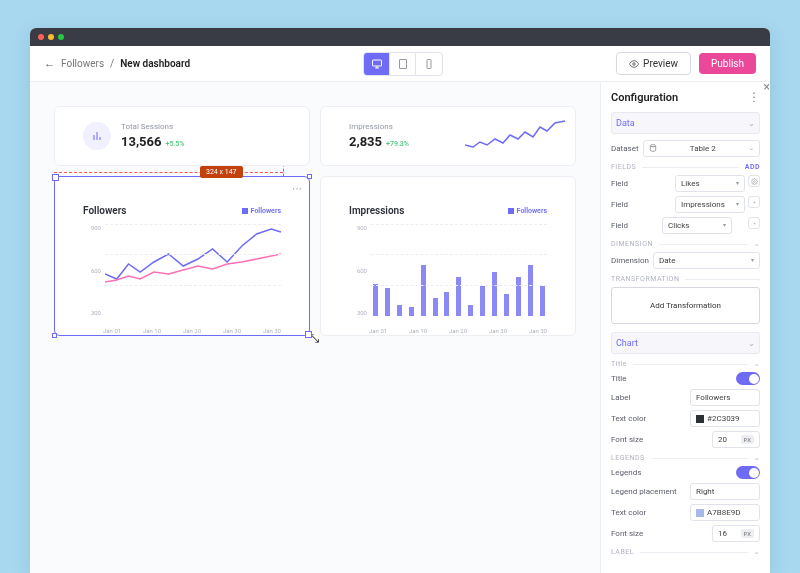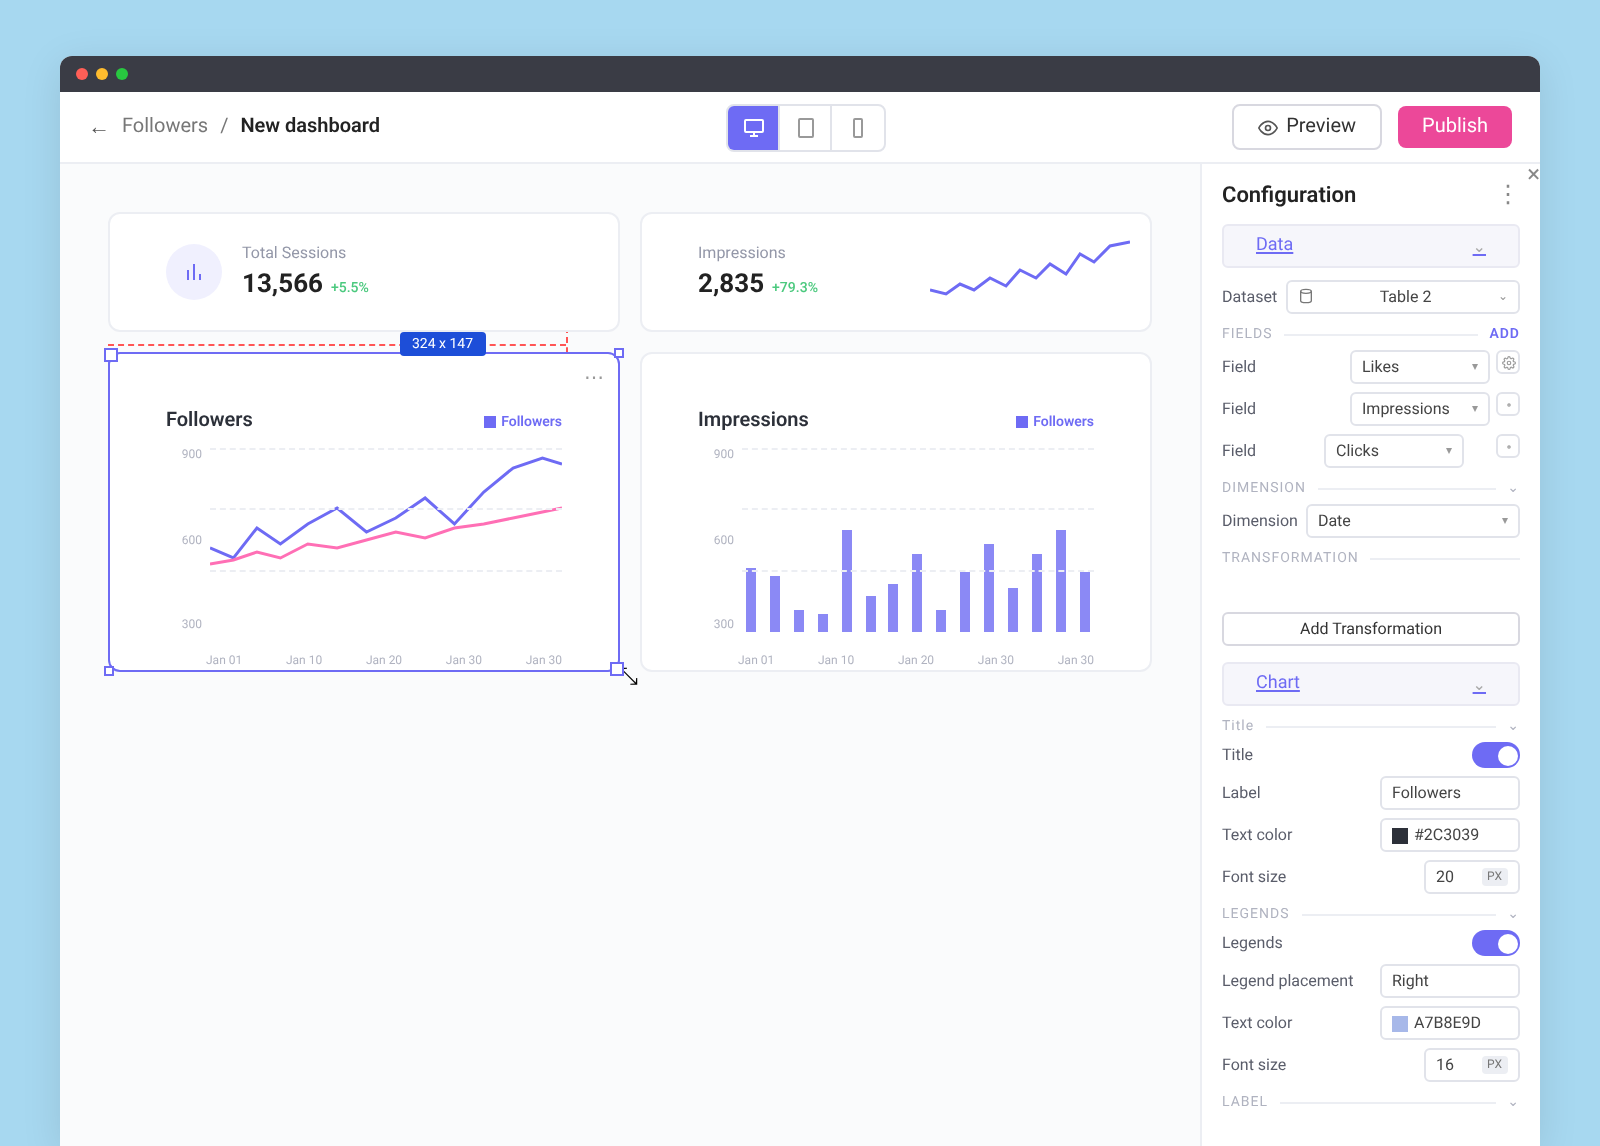--- a/index.html
+++ b/index.html
@@ -44,47 +44,47 @@
   .x-axis { position: absolute; left: 20px; right: 0; bottom: 0; display: flex; justify-content: space-between; font-size: 6px; color: #b0b3c0; }
   .plot { position: absolute; left: 22px; right: 0; top: 0; bottom: 18px; }
   .gridline { position:absolute; left:0; right:0; border-top:1px dashed #eceef3; }
   .widget.selected { border: 1.5px solid #6e6bf4; }
   .widget.selected::before, .widget.selected::after { content:''; position:absolute; width:5px; height:5px; background:#fff; border:1.5px solid #6e6bf4; }
   .widget.selected::before { top:-3px; left:-3px; }
   .widget.selected::after { bottom:-3px; right:-3px; }
   .sel-handle { position:absolute; width:5px; height:5px; background:#fff; border:1.5px solid #6e6bf4; }
   .drag-line { position:absolute; border-left: 1px dashed #ff5555; top:26px; height: 220px; left: 253px; }
   .drag-line2 { position:absolute; border-top: 1px dashed #ff5555; left:24px; width: 229px; top:90px; }
-  .size-badge { position:absolute; background:#1d4ed8; color:#fff; font-size:7px; padding:2px 6px; border-radius:2px; left: 170px; top: 84px; z-index:5;}
+  .size-badge { position:absolute; background:#c2410c; color:#fff; font-size:7px; padding:2px 6px; border-radius:2px; left: 170px; top: 84px; z-index:5;}
   .resize-cursor { position: absolute; right: -10px; bottom: -10px; font-size: 12px; }
   .widget-menu { position:absolute; top:6px; right:6px; font-size:10px; color:#999; cursor:pointer; letter-spacing: 1px;}
   .bars { display:flex; align-items:flex-end; justify-content:space-around; height:100%; gap:3px; }
   .bar { width:5px; background:#8b89f5; }
   
   .sidepanel { width: 170px; border-left: 1px solid #eceef3; background:#fff; overflow-y:auto; font-size: 9px; padding: 8px 10px 10px 10px; position:relative;}
   .sidepanel::-webkit-scrollbar{width:0;}
   .panel-header { display:flex; justify-content:space-between; align-items:center; margin-bottom:8px; }
   .panel-header .title { font-size: 11px; font-weight: 600; color: #222; }
   .panel-header .close { font-size: 12px; color:#888; cursor:pointer;}
   .panel-header .menu { font-size: 12px; color:#888; cursor:pointer;}
-  .section-head { background:#f6f6fb; padding:5px 16px; font-size:9px; color:#6e6bf4; display:flex; justify-content:space-between; align-items:center; border:1px solid #e9e9f2; border-radius:3px; margin-bottom:6px; cursor:pointer;text-decoration:underline;}
+  .section-head { background:#f6f6fb; padding:5px 4px; font-size:9px; color:#6e6bf4; display:flex; justify-content:space-between; align-items:center; border:1px solid #e9e9f2; border-radius:3px; margin-bottom:6px; cursor:pointer;}
   .section-head .chev { color:#aaa; font-size:8px;}
   .subhead { font-size:7px; color:#b0b3c0; letter-spacing:0.5px; margin: 6px 0 4px 0; display:flex; justify-content:space-between; align-items:center; }
   .subhead .line { flex:1; border-top:1px solid #eceef3; margin-left:6px; }
   .subhead .add-link { color:#6e6bf4; font-size:7px; font-weight:600; cursor:pointer; margin-left:6px;}
   .subhead .sub-chev { color:#b0b3c0; font-size:7px; margin-left:6px;}
   .row { display:flex; align-items:center; justify-content:space-between; margin: 4px 0; gap:4px;}
   .row .lbl { font-size:8px; color:#5a5d6a; }
   .select { border:1px solid #e1e3ea; border-radius:3px; padding:3px 5px; font-size:8px; color:#444; display:flex; justify-content:space-between; min-width:70px; background:#fff; cursor:pointer; gap:4px;}
   .select .chev { font-size:6px; color:#999; }
   .select .db-icon { width:8px;height:8px; }
   .gear-icon { width:12px;height:12px; border:1px solid #e1e3ea; border-radius:3px; display:flex;align-items:center;justify-content:center; cursor:pointer;}
   .gear-icon svg{width:7px;height:7px;}
   .wide-select { flex:1;}
-  .btn-add-trans { width:100%; border:1px solid #d8d8e0; background:#fff; padding:3px; font-size:8px; border-radius:3px; cursor:pointer; color:#333; margin-top:19px;text-align:center;}
+  .btn-add-trans { width:100%; border:1px solid #d8d8e0; background:#fff; padding:13px; font-size:8px; border-radius:3px; cursor:pointer; color:#333; margin-top:0;text-align:center;}
   .toggle { width:24px; height:13px; background:#6e6bf4; border-radius:7px; position:relative; cursor:pointer;}
   .toggle::after { content:''; position:absolute; width:10px; height:10px; background:#fff; border-radius:50%; top:1.5px; right:1.5px;}
   .input { border:1px solid #e1e3ea; border-radius:3px; padding:3px 5px; font-size:8px; color:#444; min-width:70px; background:#fff;}
   .input.small{min-width:48px; display:flex; justify-content:space-between;align-items:center;gap:12px;}
   .input .unit{background:#eceef3; font-size:6px; padding:1px 3px; border-radius:2px; color:#777;}
   .color-swatch { width:8px; height:8px; display:inline-block; margin-right:3px; vertical-align:middle;}
 </style>
 </head>
 <body>
 

